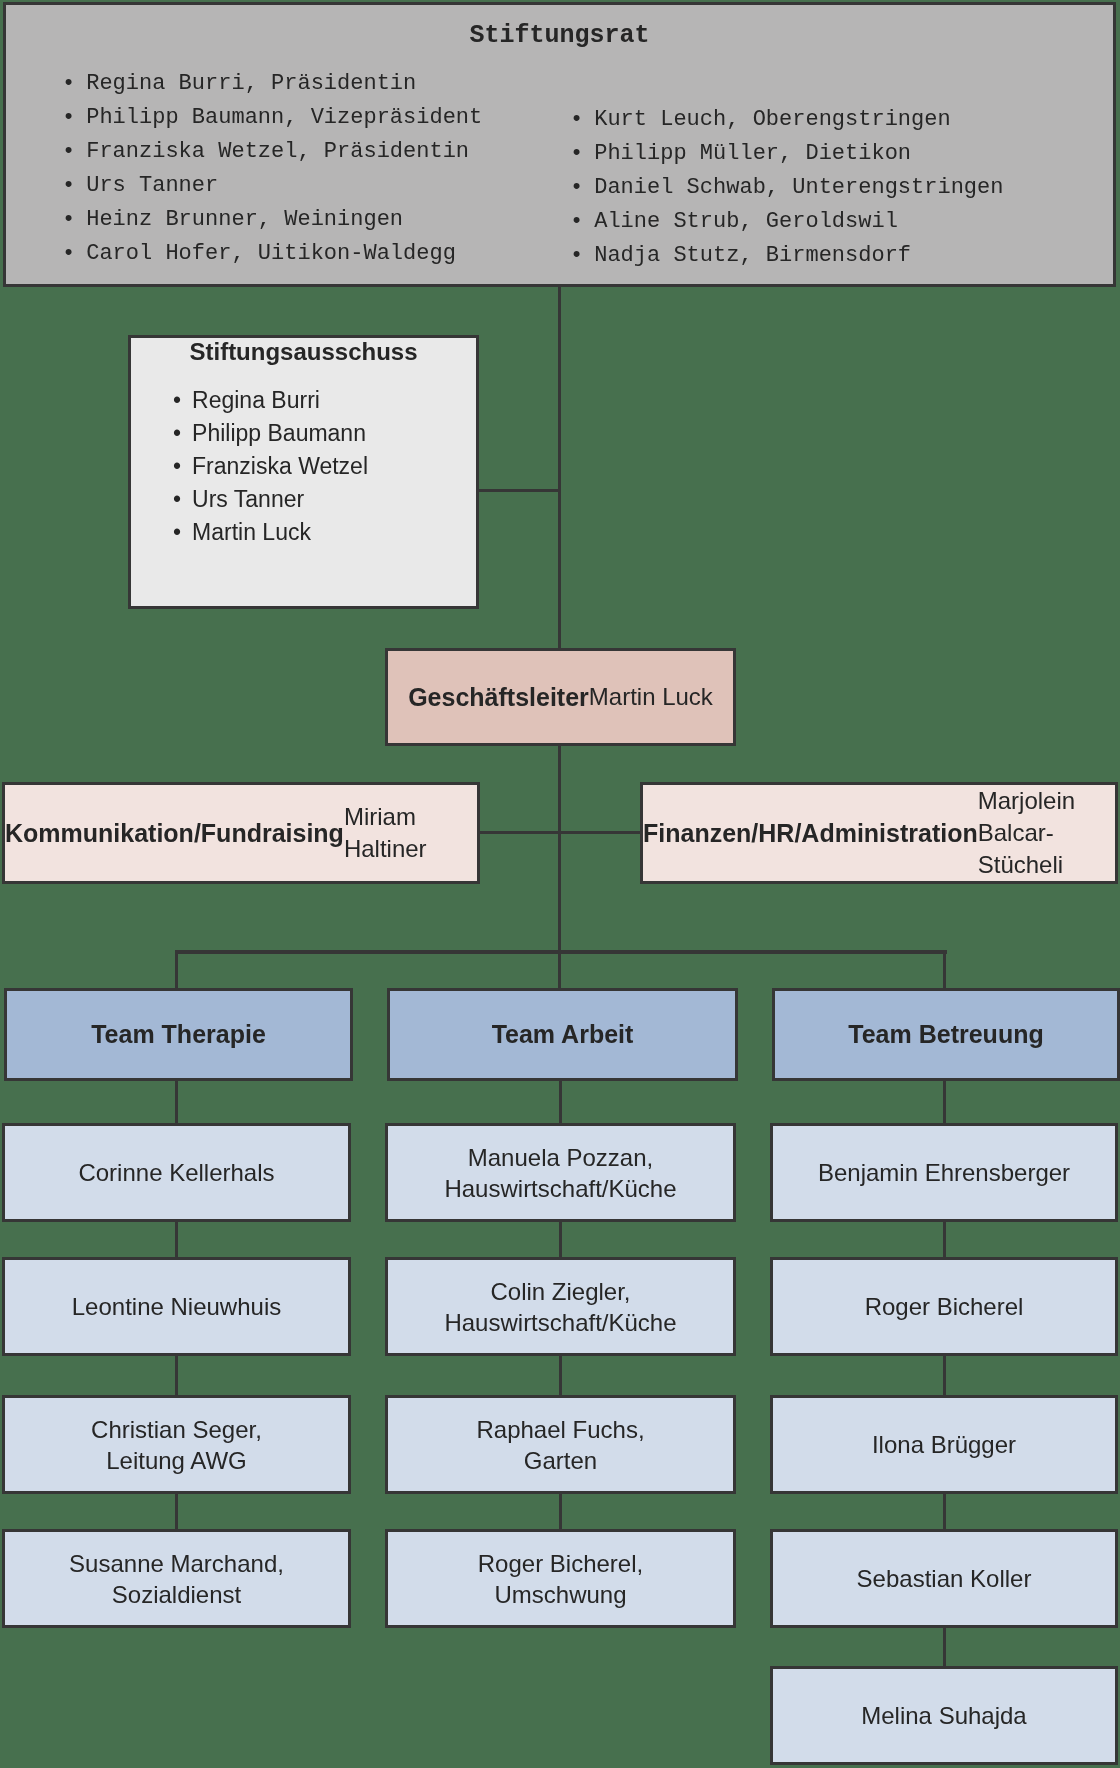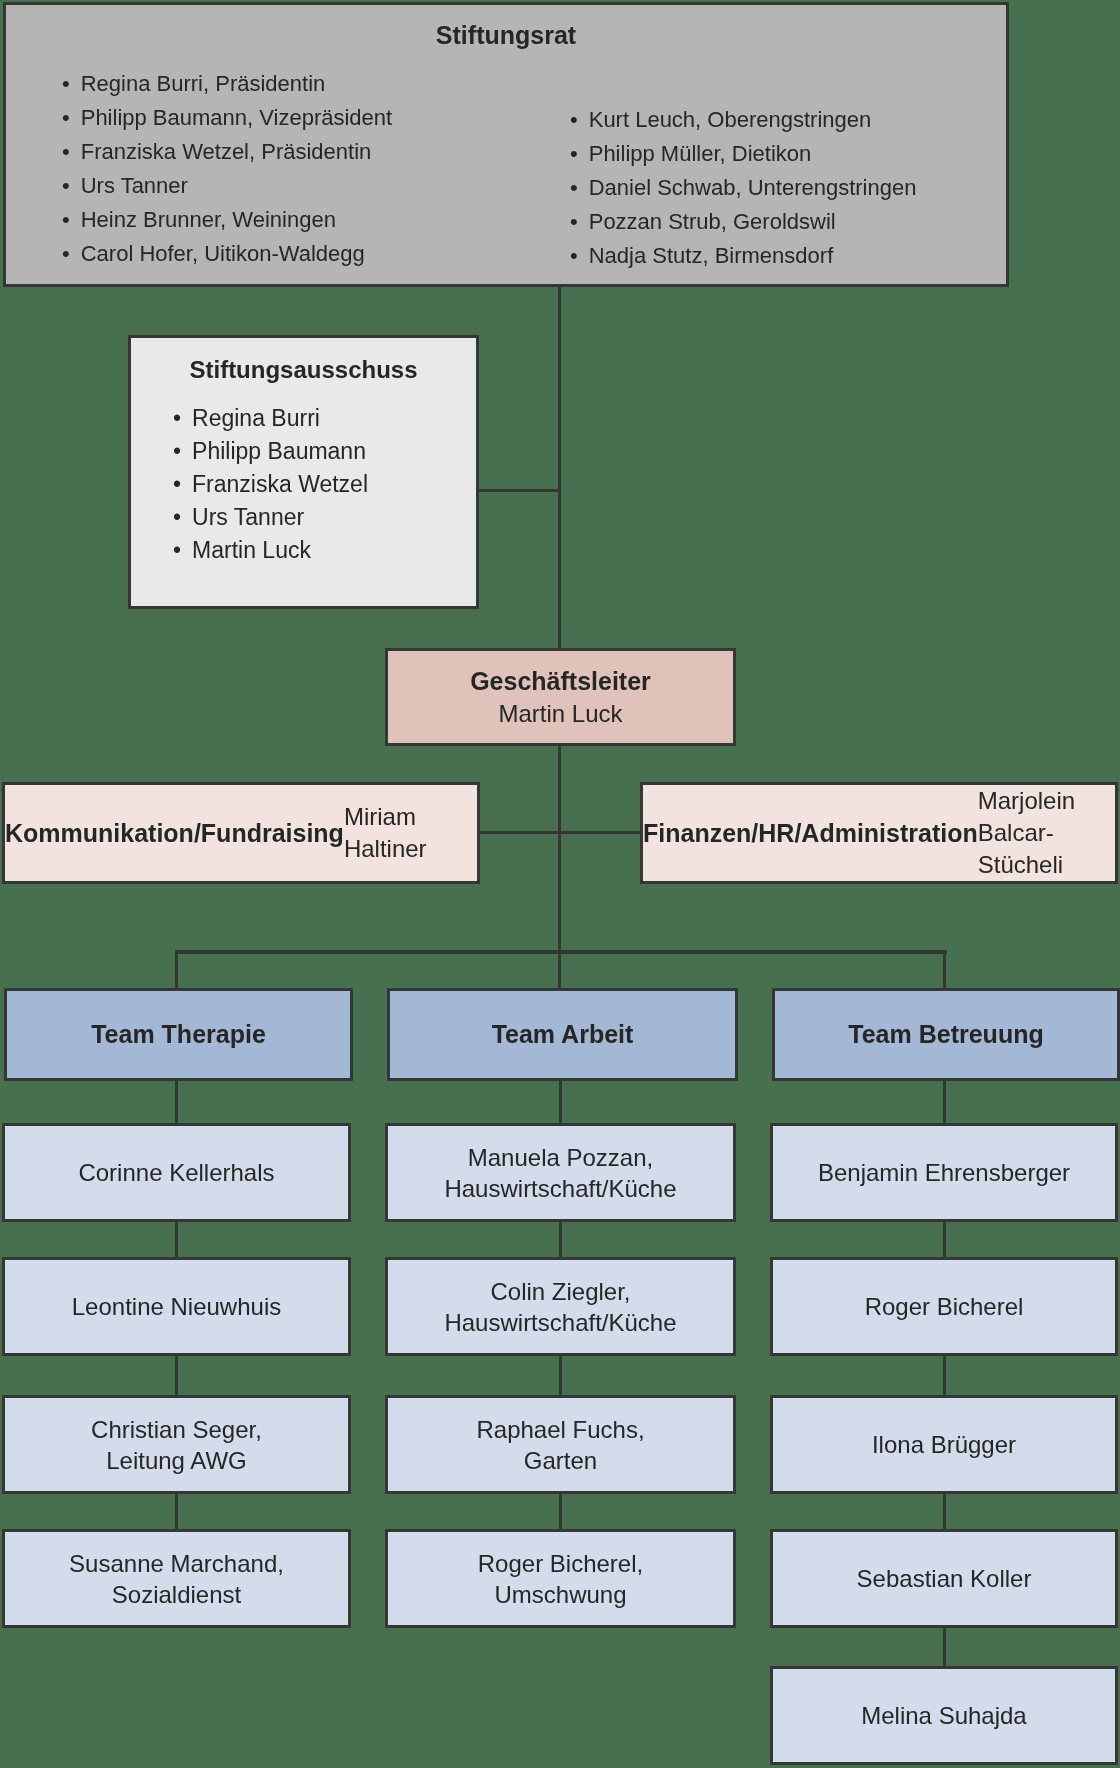--- a/index.html
+++ b/index.html
@@ -20,22 +20,23 @@
     border:3px solid #363636;
     z-index:2;
   }
   .line{
     position:absolute;
     background:#363636;
     z-index:1;
   }
   
   #stiftungsrat{
-    left:3px;top:2px;width:1006px;height:285px;
+    left:3px;top:2px;width:1113px;height:285px;
     background:#b6b5b5;
+    font-family:Liberation Mono, monospace;
   }
   #stiftungsrat .title{
     text-align:center;font-weight:bold;font-size:25px;
     padding-top:16px;
   }
   #stiftungsrat .cols{
     position:absolute;left:0;top:62px;width:100%;
     display:flex;
   }
   #stiftungsrat .col-left{margin-left:56px;width:470px;}
@@ -44,31 +45,30 @@
     font-size:22px;line-height:34px;white-space:nowrap;
   }
   .bullet-item::before{content:"•";margin-right:11px;}
   
   #ausschuss{
     left:128px;top:335px;width:351px;height:274px;
     background:#e9e9e9;
   }
   #ausschuss .title{
     text-align:center;font-weight:bold;font-size:24px;
-    padding-top:18px;
   }
   #ausschuss .list{
     margin:18px 0 0 42px;
   }
   #ausschuss .bullet-item{font-size:23px;line-height:33px;}
   
   #gl{
     left:385px;top:648px;width:351px;height:98px;
     background:#dfc2b9;
-    display:flex;flex-direction:column;justify-content:center;align-items:center;
+    display:flex;flex-direction:row;justify-content:center;align-items:center;
   }
   .two-line-title{font-weight:bold;font-size:25px;line-height:33px;}
   .two-line-name{font-size:24px;line-height:32px;}
   
   .stab{
     width:478px;height:102px;top:782px;
     background:#f2e3df;
     display:flex;flex-direction:row;justify-content:center;align-items:center;
   }
   #komm{left:2px;}
@@ -129,21 +129,21 @@
         <div class="bullet-item">Philipp Baumann, Vizepräsident</div>
         <div class="bullet-item">Franziska Wetzel, Präsidentin</div>
         <div class="bullet-item">Urs Tanner</div>
         <div class="bullet-item">Heinz Brunner, Weiningen</div>
         <div class="bullet-item">Carol Hofer, Uitikon-Waldegg</div>
       </div>
       <div class="col-right">
         <div class="bullet-item">Kurt Leuch, Oberengstringen</div>
         <div class="bullet-item">Philipp Müller, Dietikon</div>
         <div class="bullet-item">Daniel Schwab, Unterengstringen</div>
-        <div class="bullet-item">Pozzan Strub, Geroldswil</div>
+        <div class="bullet-item">Aline Strub, Geroldswil</div>
         <div class="bullet-item">Nadja Stutz, Birmensdorf</div>
       </div>
     </div>
   </div>
 
   <div id="ausschuss" class="box">
     <div class="title">Stiftungsausschuss</div>
     <div class="list">
       <div class="bullet-item">Regina Burri</div>
       <div class="bullet-item">Philipp Baumann</div>

